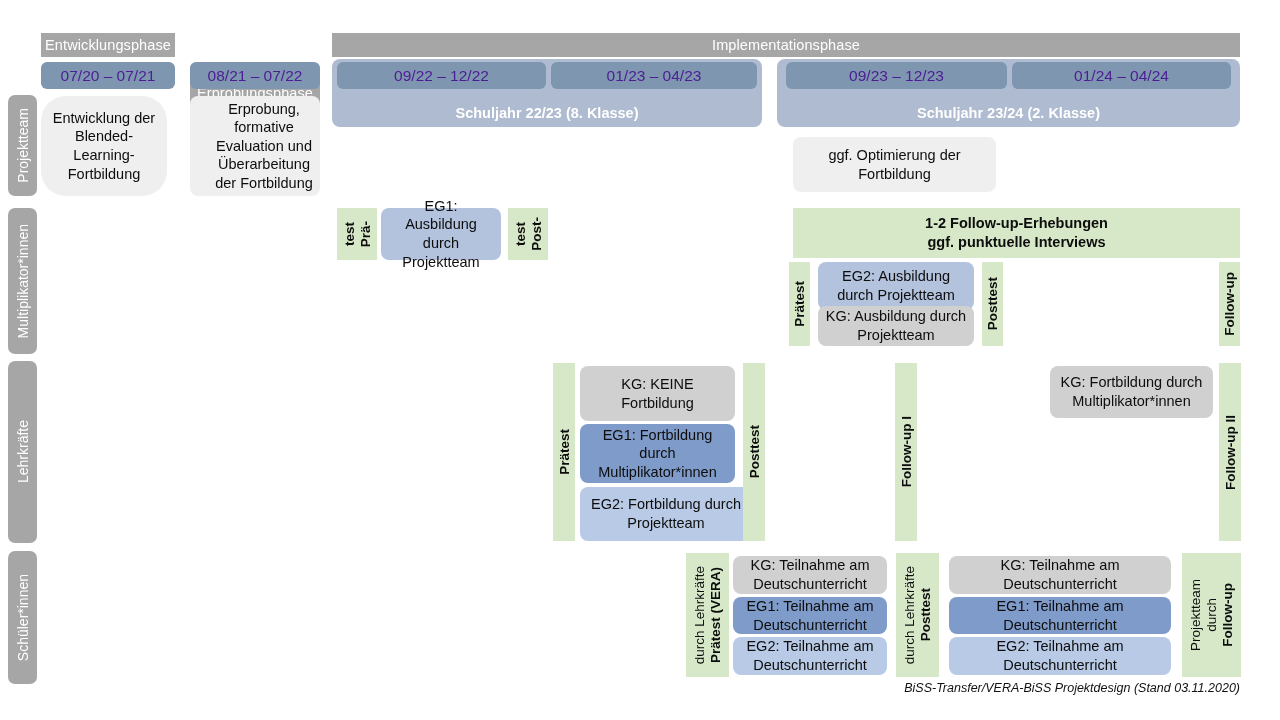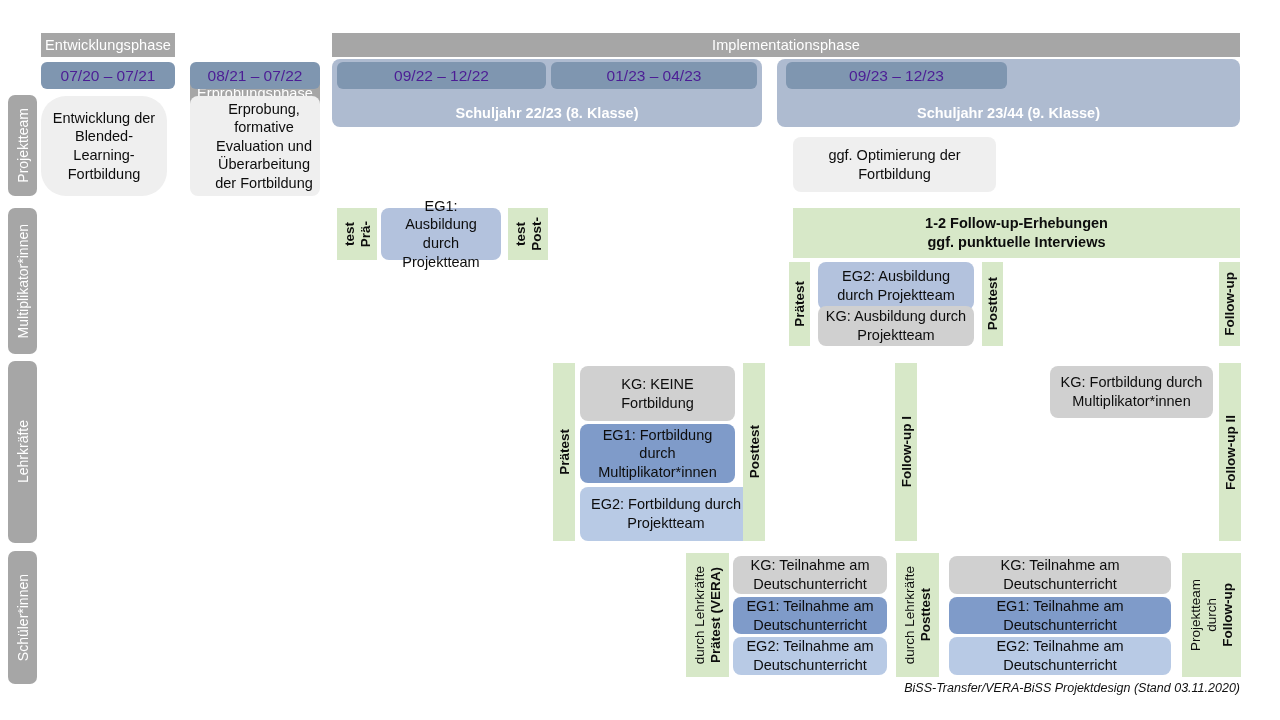--- a/index.html
+++ b/index.html
@@ -158,24 +158,27 @@
     <span>Schuljahr 22/23 (8. Klasse)</span>
   </div>
   <div class="abs date-pill" style="left:337px; top:62px; width:209px; height:27px;">
     <span>09/22 – 12/22</span>
   </div>
   <div class="abs date-pill" style="left:551px; top:62px; width:206px; height:27px;">
     <span>01/23 – 04/23</span>
   </div>
 
   <div class="abs year-band" style="left:777px; top:59px; width:463px; height:68px;">
-    <span>Schuljahr 23/44 (9. Klasse)</span>
+    <span>Schuljahr 23/24 (2. Klasse)</span>
   </div>
   <div class="abs date-pill" style="left:786px; top:62px; width:221px; height:27px;">
     <span>09/23 – 12/23</span>
+  </div>
+  <div class="abs date-pill" style="left:1012px; top:62px; width:219px; height:27px;">
+    <span>01/24 – 04/24</span>
   </div>
 
   <div class="abs row-label" style="left:8px; top:95px; width:29px; height:101px;">
     <span>Projektteam</span>
   </div>
   <div class="abs row-label" style="left:8px; top:208px; width:29px; height:146px;">
     <span>Multiplikator*innen</span>
   </div>
   <div class="abs row-label" style="left:8px; top:361px; width:29px; height:182px;">
     <span>Lehrkräfte</span>

